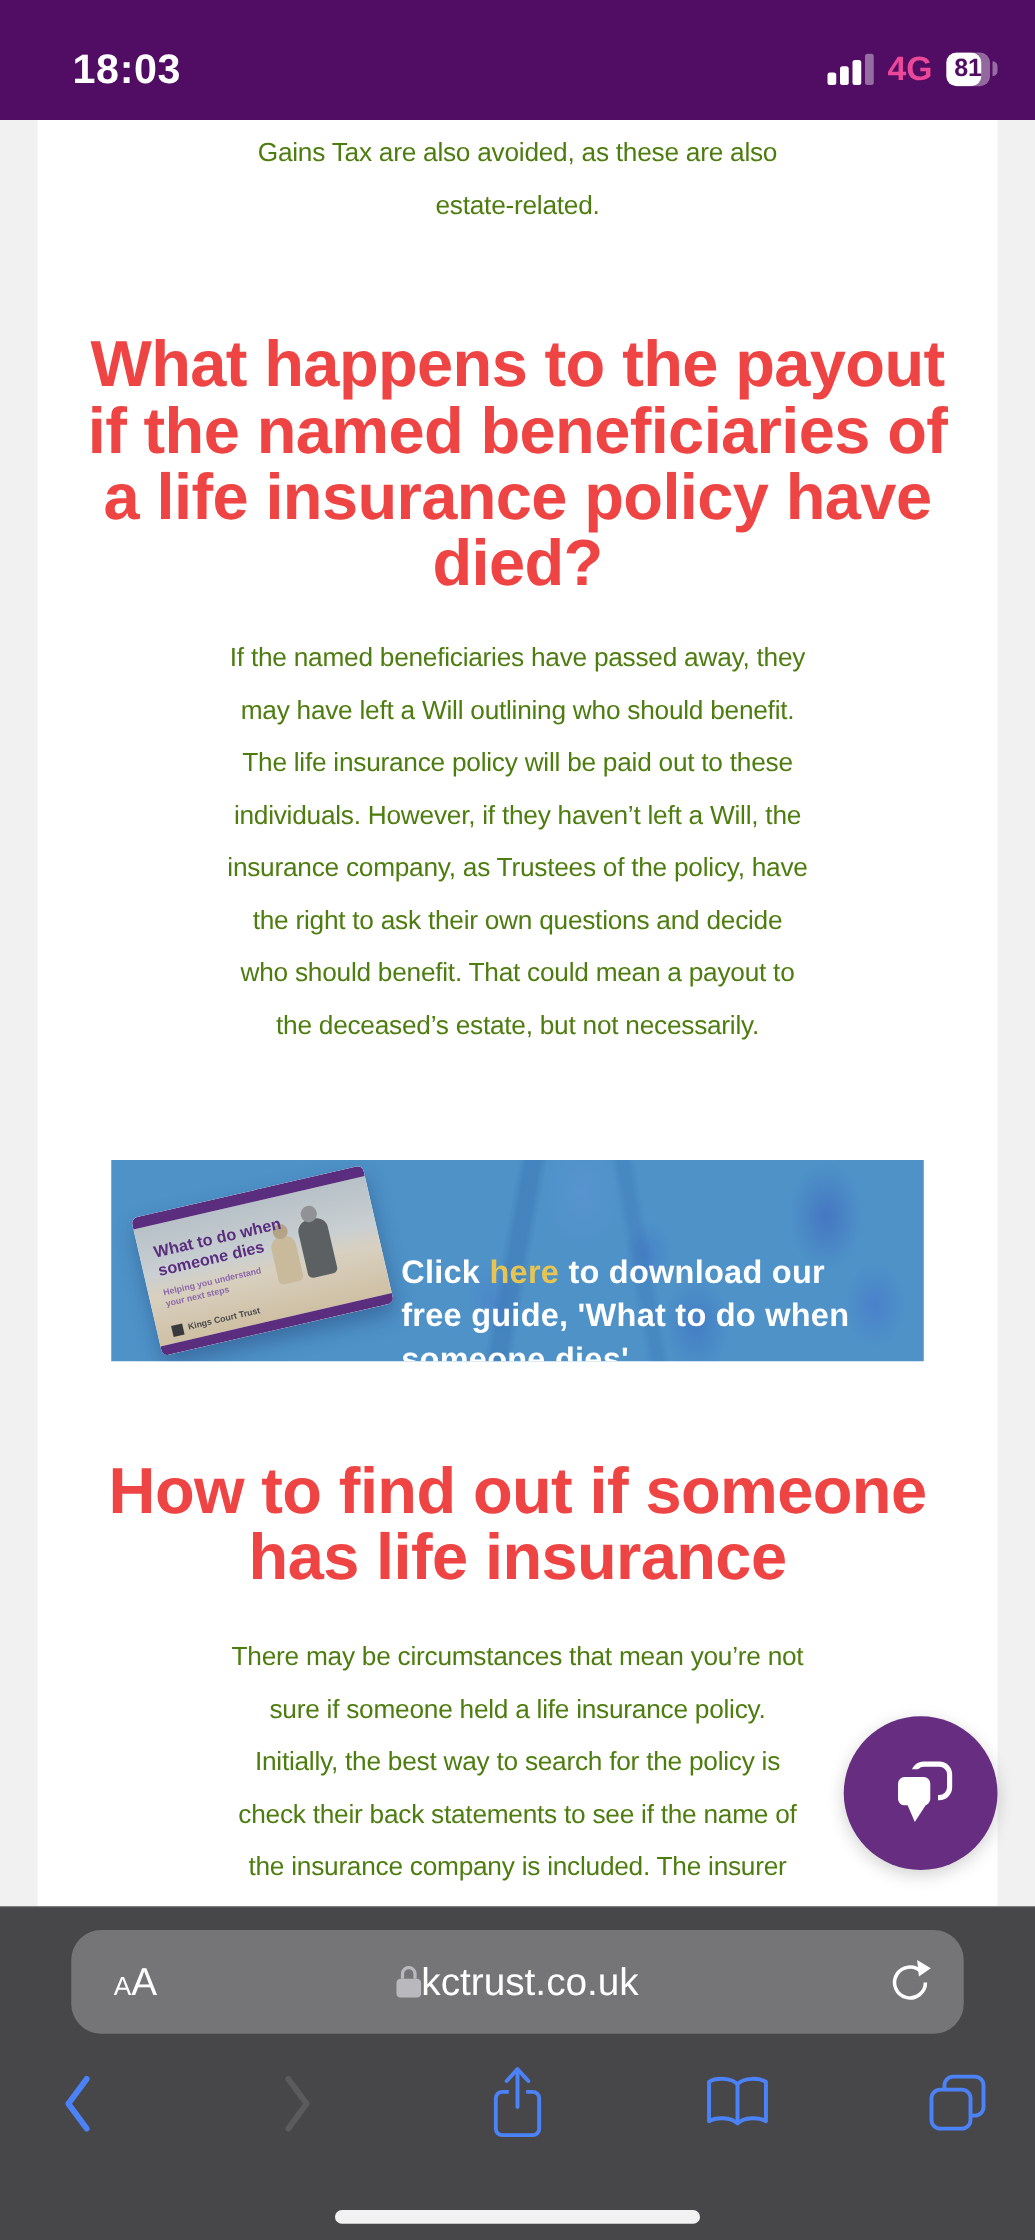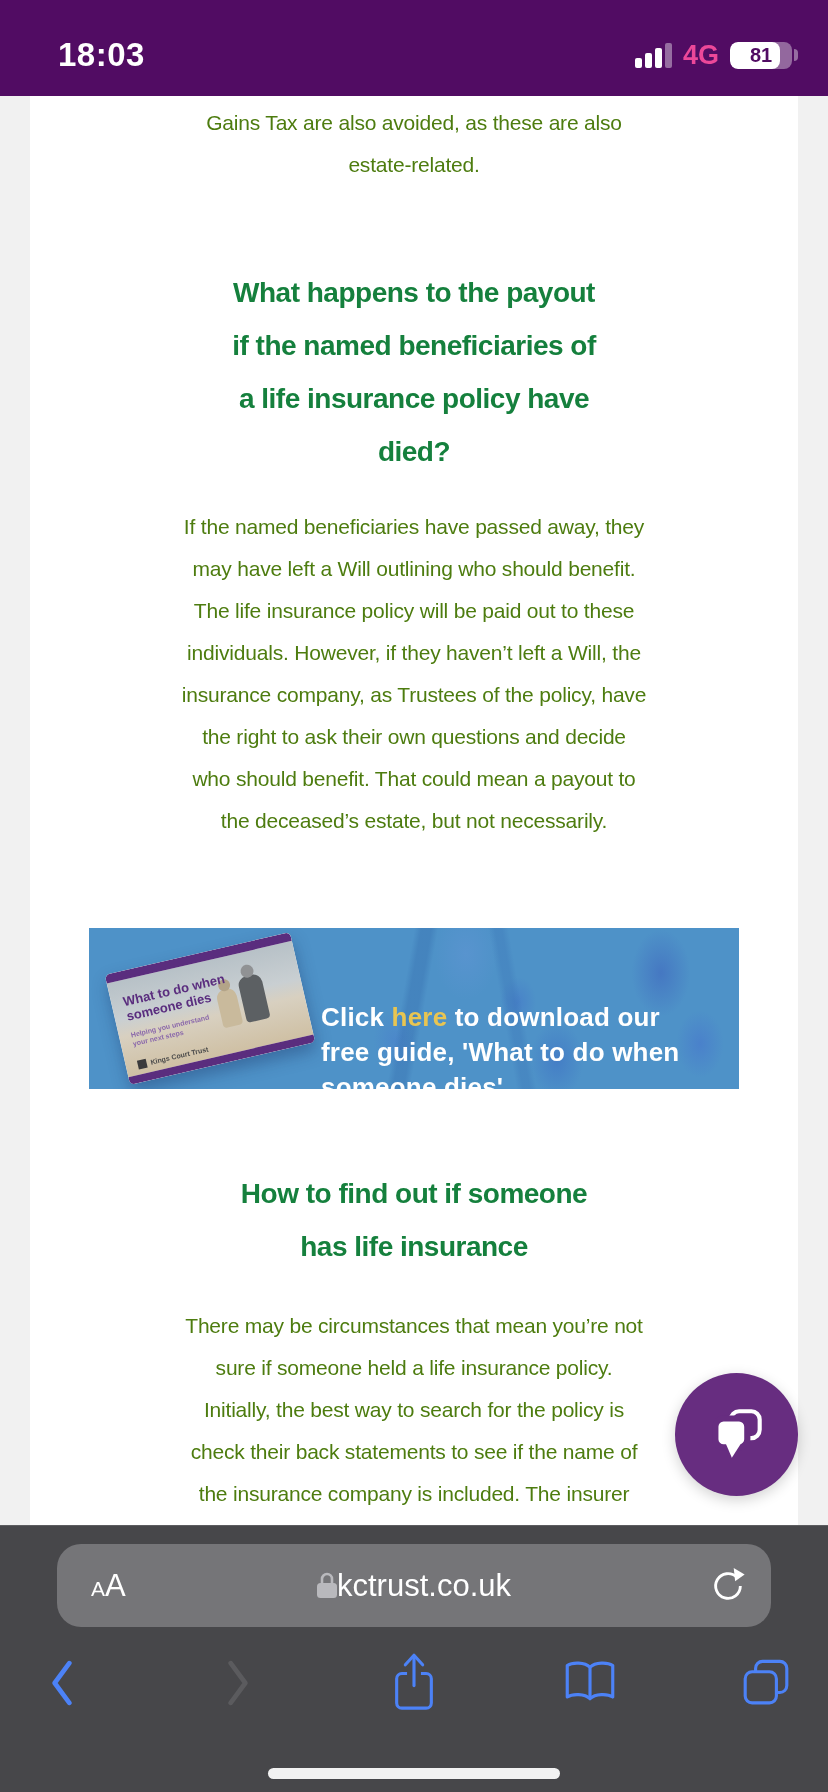--- a/index.html
+++ b/index.html
@@ -20,31 +20,31 @@
   .status-bar{position:absolute;top:0;left:0;right:0;height:96px;background:var(--theme-purple);
     z-index:8;display:flex;align-items:center;justify-content:space-between;padding:14px 30px 0 58px;}
   .status-time{color:#fff;font-size:33px;font-weight:700;letter-spacing:.5px;}
   .status-right{display:flex;align-items:center;gap:11px;}
   .signal{display:flex;align-items:flex-end;gap:3px;height:26px;}
   .signal i{display:block;width:7px;border-radius:2px;background:#fff;}
   .signal i.b1{height:10px}.signal i.b2{height:15px}.signal i.b3{height:20px}
   .signal i.b4{height:25px;background:rgba(255,255,255,.4);}
   .network{color:#ec4899;font-size:27px;font-weight:600;}
   .battery-wrap{display:flex;align-items:center;}
-  .battery{position:relative;width:62px;height:27px;border-radius:8px;background:rgba(255,255,255,.38);overflow:hidden;padding-left:22px;}
+  .battery{position:relative;width:35px;height:27px;border-radius:8px;background:rgba(255,255,255,.38);overflow:hidden;padding-left:22px;}
   .battery-fill{position:absolute;left:0;top:0;bottom:0;width:81%;background:#fff;border-radius:8px;}
   .battery-label{position:absolute;inset:0;display:flex;align-items:center;justify-content:center;
     font-size:20px;font-weight:700;color:var(--theme-purple);}
   .battery-nub{width:4px;height:12px;border-radius:0 4px 4px 0;background:rgba(255,255,255,.4);margin-left:2px;}
 
   
   .page{position:absolute;top:96px;left:0;right:0;bottom:0;background:#f1f1f1;}
   .content{width:768px;margin:0 auto;background:#fff;min-height:100%;padding:6px 0 320px;text-align:center;}
   .body-text{font-size:21px;line-height:42px;color:#4d7c0f;white-space:pre-line;letter-spacing:-.2px;}
-  h2{font-size:28px;line-height:53px;font-weight:700;color:#15803d;white-space:pre-line;
+  h2{font-size:52px;line-height:53px;font-weight:700;color:#ef4444;white-space:pre-line;
      letter-spacing:-.5px;margin:80px 0 0;}
   .sec1-body{margin-top:28px;}
   .sec2-head{margin-top:78px;}
   .sec2-body{margin-top:32px;}
 
   
   .banner{margin:86px auto 0;width:650px;height:161px;position:relative;overflow:hidden;text-align:left;
     cursor:pointer;background-color:var(--banner-blue);
     background-image:
       linear-gradient(100deg,transparent 48%,rgba(40,90,160,.25) 49%,rgba(40,90,160,.25) 50.5%,transparent 51.5%),

